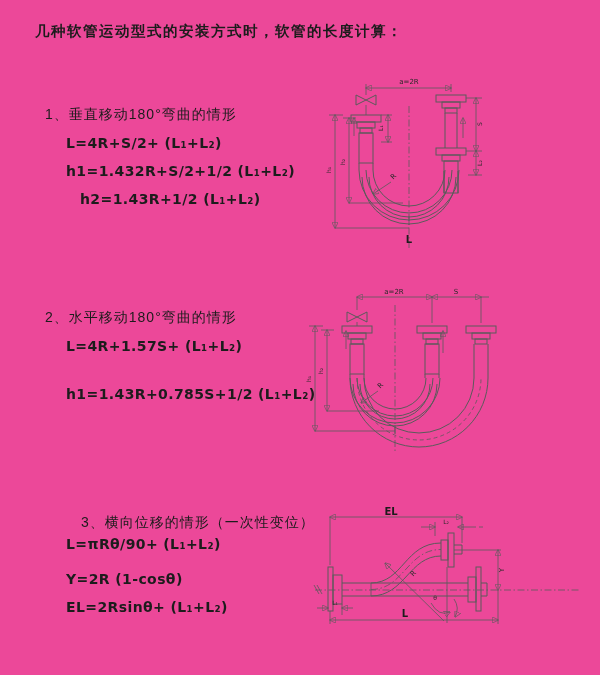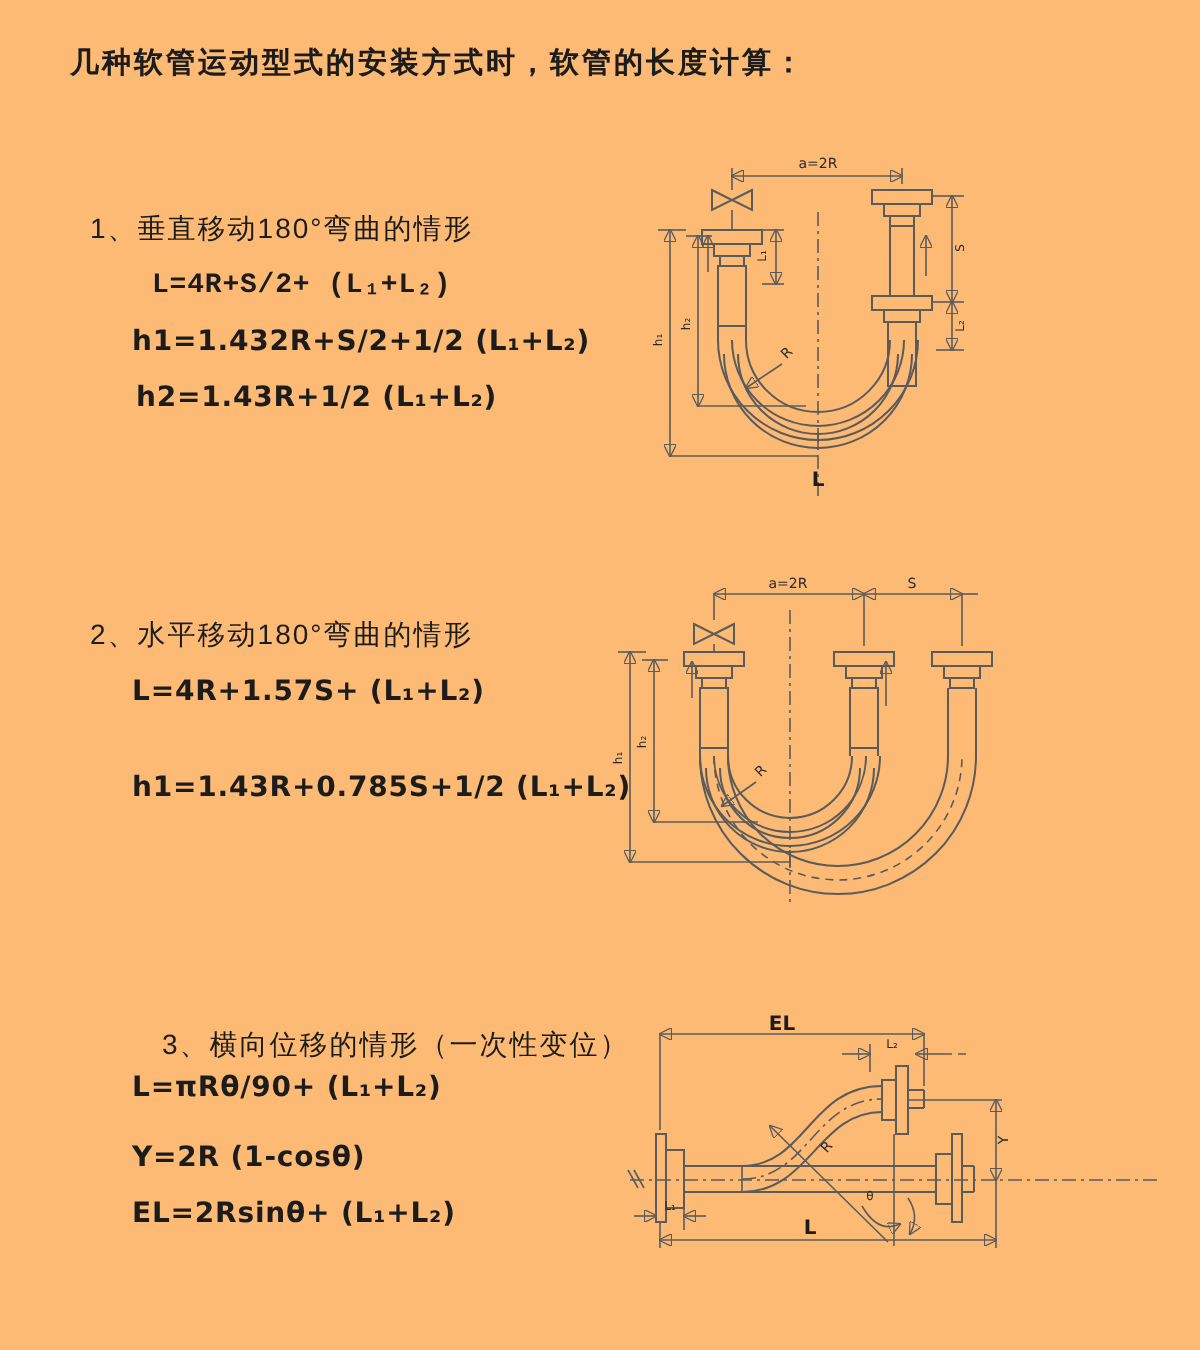--- a/index.html
+++ b/index.html
@@ -1,25 +1,25 @@
 <!DOCTYPE html>
 <html><head>
 <meta charset="utf-8">
 <style>
   html,body{margin:0;padding:0;background:#e8e8e8;}
   .paper{
-    position:relative;width:600px;height:675px;background:#fdba74;
+    position:relative;width:600px;height:675px;background:#ec4899;
     overflow:hidden;font-family:"Liberation Sans","DejaVu Sans",sans-serif;
   }
   .txt{position:absolute;white-space:nowrap;color:#1c1c1c;}
   .title{left:35px;top:22px;font-size:14.5px;font-weight:bold;letter-spacing:1.5px;}
   .heading{font-size:14px;font-weight:normal;letter-spacing:1px;}
   .formula{font-size:14px;font-weight:bold;letter-spacing:0.4px;font-family:"DejaVu Sans","Liberation Sans",sans-serif;}
   
-  .h1{left:45px;top:106px;} .f11{left:76px;top:135px;font-family:Liberation Mono, monospace;} .f12{left:66px;top:163px;} .f13{left:68px;top:191px;}
+  .h1{left:45px;top:106px;} .f11{left:66px;top:135px;} .f12{left:66px;top:163px;} .f13{left:80px;top:191px;}
   
   .h2{left:45px;top:309px;} .f21{left:66px;top:338px;} .f22{left:66px;top:386px;} .f23{left:66px;top:394px;}
   
   .h3{left:45px;top:514px;margin-left:36px;} .f31{left:66px;top:536px;} .f32{left:66px;top:571px;} .f33{left:66px;top:599px;}
   svg{position:absolute;}
   .d1{left:313px;top:70px;} .d2{left:303px;top:283px;} .d3{left:313px;top:503px;}
   svg line, svg path, svg rect{stroke:#5b5b5b;stroke-width:1;fill:none;}
   svg .thin{stroke-width:0.8;}
   svg text{fill:#2a2a2a;stroke:none;font-family:"DejaVu Sans","Liberation Sans",sans-serif;}
   .cl{stroke-dasharray:7 2.5 1.5 2.5;stroke-width:0.8;}

